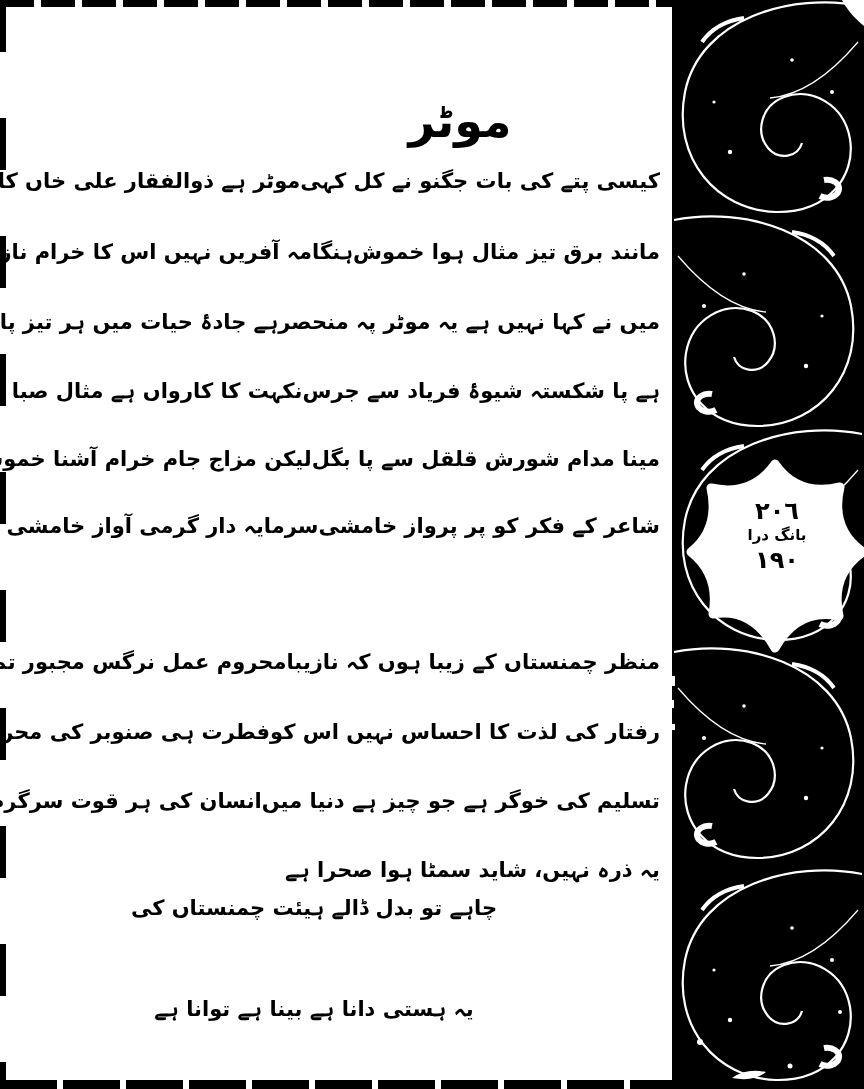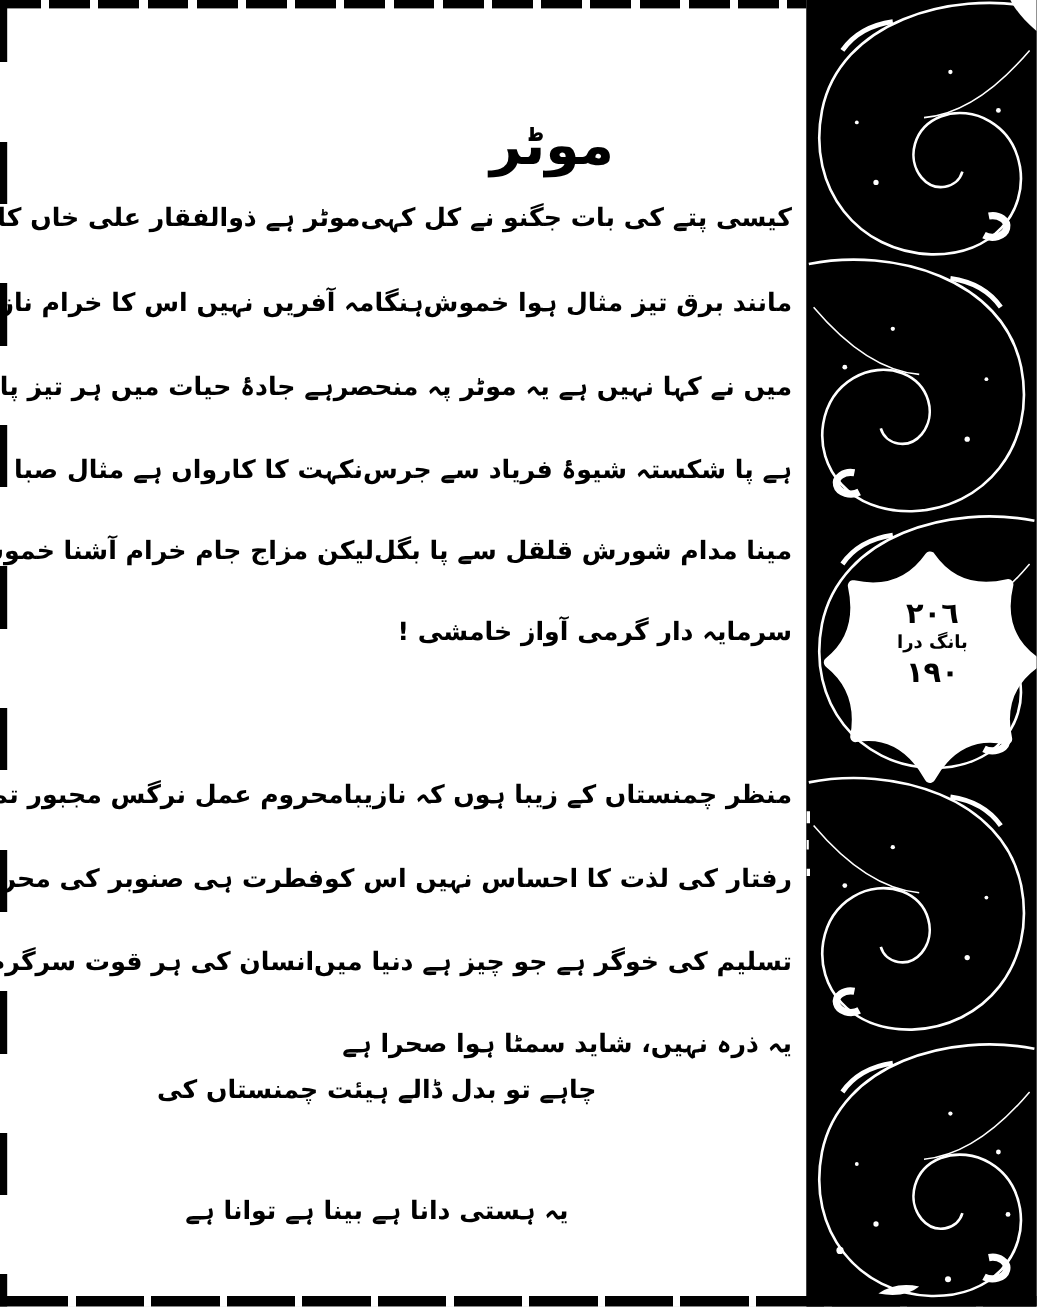--- a/index.html
+++ b/index.html
@@ -115,20 +115,21 @@
   </div>
   <div class="couplet" dir="rtl" lang="ur" style="top:362px">
     <span class="hemistich">ہے پا شکستہ شیوۂ فریاد سے جرس</span>
     <span class="hemistich">نکہت کا کارواں ہے مثال صبا خموش</span>
   </div>
   <div class="couplet" dir="rtl" lang="ur" style="top:430px">
     <span class="hemistich">مینا مدام شورش قلقل سے پا بگل</span>
     <span class="hemistich">لیکن مزاج جام خرام آشنا خموش</span>
   </div>
   <div class="couplet" dir="rtl" lang="ur" style="top:497px">
+    <span class="hemistich">شاعر کے فکر کو پر پرواز خامشی</span>
     <span class="hemistich">سرمایہ دار گرمی آواز خامشی !</span>
   </div>
 
 
   <div class="couplet" dir="rtl" lang="ur" style="top:633px">
     <span class="hemistich">منظر چمنستاں کے زیبا ہوں کہ نازیبا</span>
     <span class="hemistich">محروم عمل نرگس مجبور تماشا ہے</span>
   </div>
   <div class="couplet" dir="rtl" lang="ur" style="top:703px">
     <span class="hemistich">رفتار کی لذت کا احساس نہیں اس کو</span>

